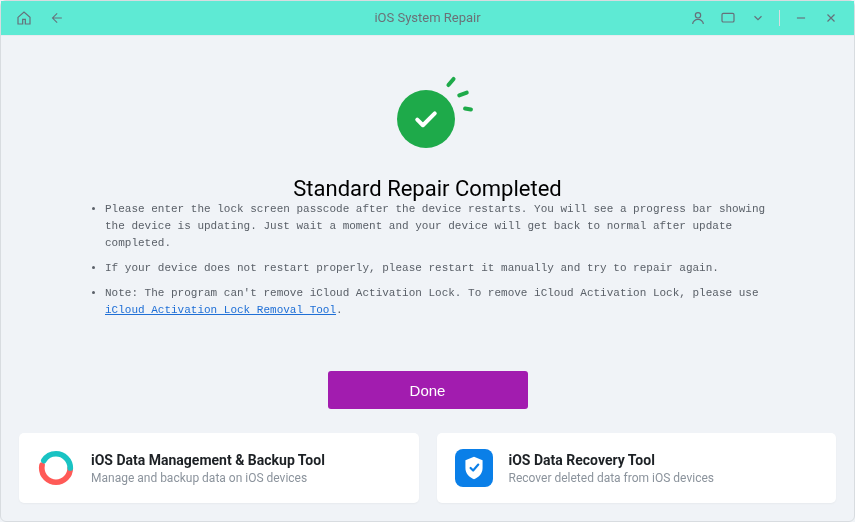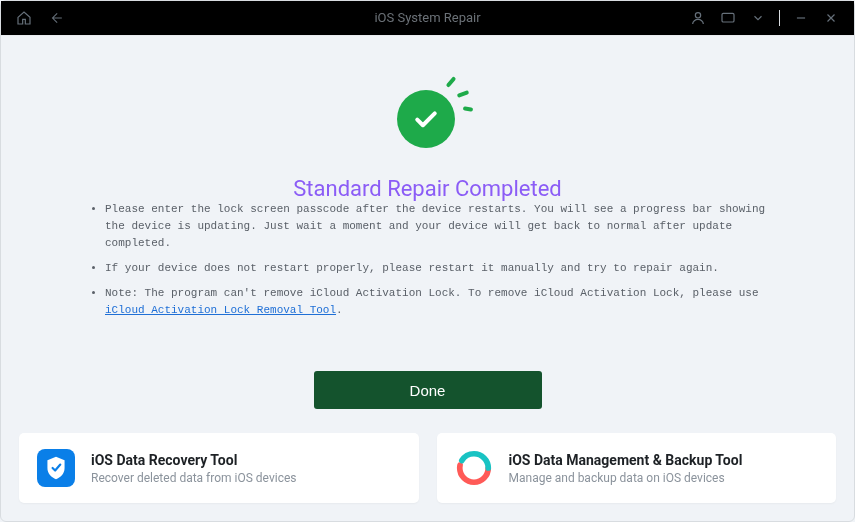--- a/index.html
+++ b/index.html
@@ -19,21 +19,21 @@
       width: 855px;
       height: 522px;
       background: #f0f3f7;
       border: 1px solid #d8dce0;
       border-radius: 6px;
       display: flex;
       flex-direction: column;
     }
     .titlebar {
       height: 40px;
-      background: #000000;
+      background: #5eead4;
       border-bottom: 1px solid #e8ebef;
       display: flex;
       align-items: center;
       padding: 0 14px;
       position: relative;
     }
     .titlebar-left {
       display: flex;
       align-items: center;
       gap: 14px;
@@ -101,21 +101,21 @@
       width: 12px;
       height: 4px;
       border-radius: 2px;
       background: #1eaa4a;
     }
     .ray1 { transform: rotate(-50deg); top: 0px; right: 14px; }
     .ray2 { transform: rotate(-20deg); top: 12px; right: 2px; }
     .ray3 { transform: rotate(10deg); top: 27px; right: -2px; width: 10px; }
     .heading {
       font-size: 22px;
-      color: #8b5cf6;
+      color: #000000;
       font-weight: 400;
     }
     .bullets {
       width: 100%;
       list-style: disc;
       padding-left: 24px;
       color: #5a6068;
       font-size: 11px;
       line-height: 1.55;
     }
@@ -123,23 +123,23 @@
       margin-bottom: 8px;
       font-family: Liberation Mono, monospace;
     }
     .bullets a {
       color: #1f6fd6;
       text-decoration: underline;
       cursor: pointer;
     }
     .done-btn {
       margin-top: 44px;
-      width: 228px;
+      width: 200px;
       height: 38px;
-      background: #14532d;
+      background: #a21caf;
       color: #ffffff;
       border: none;
       border-radius: 3px;
       font-size: 15px;
       cursor: pointer;
     }
     .promo-row {
       display: flex;
       gap: 18px;
       padding: 14px 18px 18px 18px;
@@ -258,39 +258,39 @@
       <li>
         <span>Note: The program can't remove iCloud Activation Lock. To remove iCloud Activation Lock, please use </span><a>iCloud Activation Lock Removal Tool</a><span>.</span>
       </li>
     </ul>
 
     <button class="done-btn">Done</button>
   </div>
 
   <div class="promo-row">
     <div class="promo-card">
+      <div class="promo-icon ring">
+        <svg width="38" height="38" viewBox="0 0 40 40">
+          <circle cx="20" cy="20" r="15" fill="none" stroke="#ff5a57" stroke-width="6" stroke-dasharray="50 100" stroke-linecap="round"></circle>
+          <circle cx="20" cy="20" r="15" fill="none" stroke="#19c3c3" stroke-width="6" stroke-dasharray="40 100" stroke-dashoffset="-55" stroke-linecap="round"></circle>
+        </svg>
+      </div>
+      <div class="promo-text">
+        <div class="promo-title">iOS Data Management &amp; Backup Tool</div>
+        <div class="promo-sub">Manage and backup data on iOS devices</div>
+      </div>
+    </div>
+
+    <div class="promo-card">
       <div class="promo-icon blue">
         <svg width="22" height="24" viewBox="0 0 24 28" fill="#ffffff">
           <path d="M12 1 L22 5 V14 C22 21 17 25 12 27 C7 25 2 21 2 14 V5 Z"></path>
           <path d="M8 14 l3 3 l6 -7" fill="none" stroke="#0a7fe8" stroke-width="2.5" stroke-linecap="round" stroke-linejoin="round"></path>
         </svg>
       </div>
       <div class="promo-text">
         <div class="promo-title">iOS Data Recovery Tool</div>
         <div class="promo-sub">Recover deleted data from iOS devices</div>
       </div>
     </div>
-
-    <div class="promo-card">
-      <div class="promo-icon ring">
-        <svg width="38" height="38" viewBox="0 0 40 40">
-          <circle cx="20" cy="20" r="15" fill="none" stroke="#ff5a57" stroke-width="6" stroke-dasharray="50 100" stroke-linecap="round"></circle>
-          <circle cx="20" cy="20" r="15" fill="none" stroke="#19c3c3" stroke-width="6" stroke-dasharray="40 100" stroke-dashoffset="-55" stroke-linecap="round"></circle>
-        </svg>
-      </div>
-      <div class="promo-text">
-        <div class="promo-title">iOS Data Management &amp; Backup Tool</div>
-        <div class="promo-sub">Manage and backup data on iOS devices</div>
-      </div>
-    </div>
   </div>
 
 </div>
 
 </body></html>

